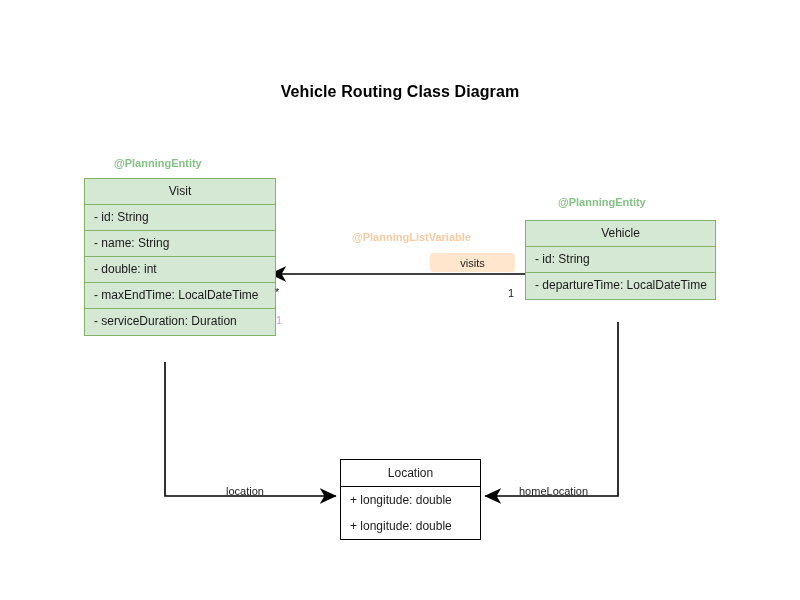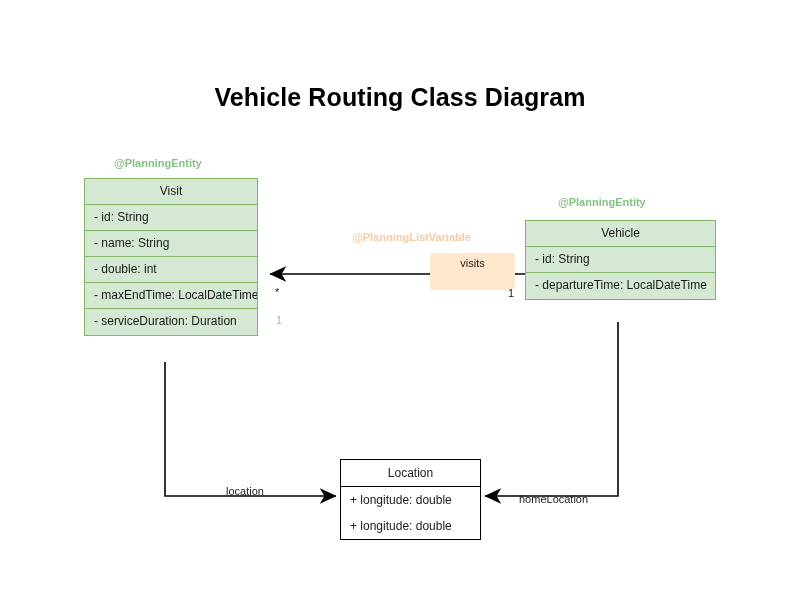--- a/index.html
+++ b/index.html
@@ -25,21 +25,21 @@
     width: 800px;
     height: 600px;
     pointer-events: none;
   }
   .diagram-title {
     position: absolute;
     left: 0;
     top: 83px;
     width: 800px;
     text-align: center;
-    font-size: 25px;
+    font-size: 16px;
     font-weight: bold;
     color: #000000;
     letter-spacing: 0.1px;
   }
   .stereotype {
     position: absolute;
     font-size: 11px;
     font-weight: bold;
     white-space: nowrap;
   }
@@ -95,21 +95,21 @@
 
   .assoc-chip {
     position: absolute;
     box-sizing: border-box;
     background: #ffe6cc;
     border-radius: 4px;
     font-size: 11px;
     color: #1a1a1a;
     text-align: center;
     line-height: 20px;
-    height: 37px;
+    height: 19px;
   }
 </style>
 </head>
 <body>
 
 <div id="canvas">
 
   <div class="diagram-title">Vehicle Routing Class Diagram</div>
 
   <svg id="edge-layer" width="800" height="600" viewBox="0 0 800 600">
@@ -129,21 +129,21 @@
       <path d="M 165 362 L 165 496 L 336 496" stroke="#000000" stroke-width="1.6" fill="none" marker-end="url(#arrow-open)"></path>
     </g>
 
     <g>
       <path d="M 618 322 L 618 496 L 485 496" stroke="#000000" stroke-width="1.6" fill="none" marker-end="url(#arrow-open)"></path>
     </g>
   </svg>
 
   <div class="stereotype green" style="left:114px; top:157px;">@PlanningEntity</div>
 
-  <div class="uml-class" style="left:84px; top:178px; width:174px;">
+  <div class="uml-class" style="left:84px; top:178px; width:192px;">
     <div class="uml-row title">Visit</div>
     <div class="uml-row">- id: String</div>
     <div class="uml-row">- name: String</div>
     <div class="uml-row">- double: int</div>
     <div class="uml-row">- maxEndTime: LocalDateTime</div>
     <div class="uml-row last">- serviceDuration: Duration</div>
   </div>
 
   <div class="stereotype green" style="left:558px; top:196px;">@PlanningEntity</div>
 
@@ -164,15 +164,15 @@
   <div class="assoc-chip" style="left:430px; top:253px; width:85px;">visits</div>
 
   <div class="mult black" style="left:275px; top:286px;">*</div>
 
   <div class="mult purple" style="left:276px; top:314px;">1</div>
 
   <div class="mult black" style="left:508px; top:287px;">1</div>
 
   <div class="edge-label" style="left:226px; top:485px;">location</div>
 
-  <div class="edge-label" style="left:519px; top:485px;margin-top:8px;">homeLocation</div>
+  <div class="edge-label" style="left:519px; top:485px;">homeLocation</div>
 
 </div>
 
 </body></html>

